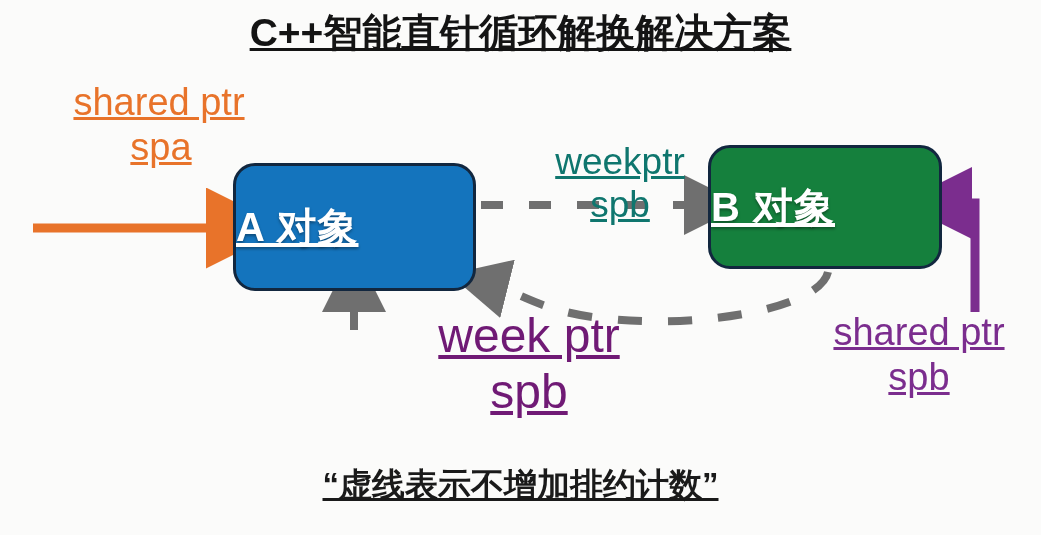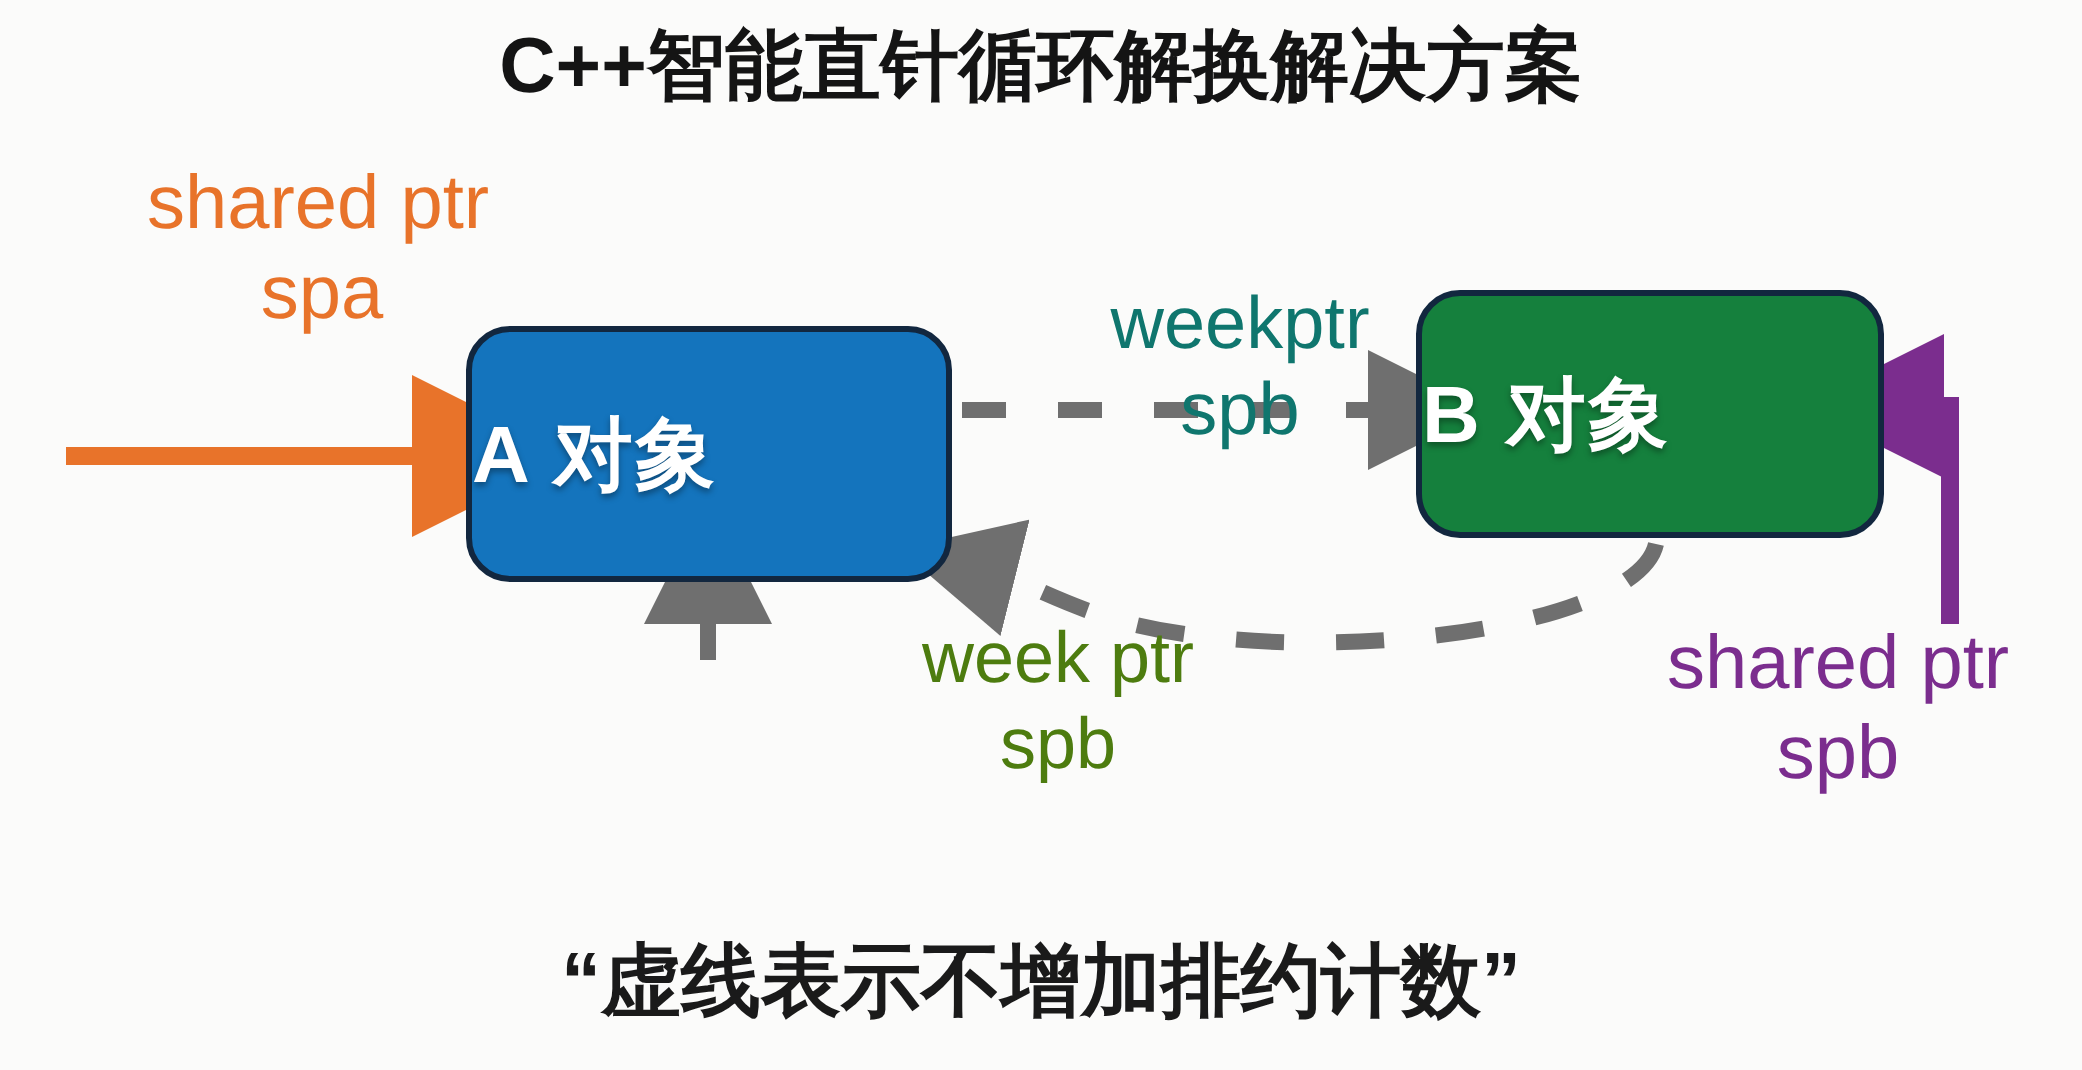--- a/index.html
+++ b/index.html
@@ -13,38 +13,38 @@
     font-family: "Liberation Sans", sans-serif;
     overflow: hidden;
     position: relative;
   }
   #stage {
     position: absolute;
     left: 0; top: 0;
     width: 1041px;
     height: 535px;
   }
-  .abs { position: absolute; }
+  .abs { position: absolute; text-decoration: underline; }
 
   
   #title {
     left: 0; top: 6px;
     width: 1041px;
     text-align: center;
     font-size: 39px;
     font-weight: bold;
     color: #141414;
     letter-spacing: 0px;
     white-space: nowrap;
   }
   #caption {
     left: 0; top: 463px;
     width: 1041px;
     text-align: center;
-    font-size: 40px;
+    font-size: 33px;
     font-weight: bold;
     color: #1a1a1a;
     white-space: nowrap;
   }
 
   
   .obj-box {
     border-radius: 22px;
     border: 3px solid #12273f;
     box-sizing: border-box;
@@ -89,22 +89,22 @@
     left: 470px; top: 142px;
     width: 228px;
     color: #0f766e;
     font-size: 37px;
   }
   #label-weekptr-top .lbl-line:nth-child(2) { margin-top: 3px; }
 
   #label-weekptr-bottom {
     left: 348px; top: 310px;
     width: 290px;
-    color: #4d7c0f;
-    font-size: 36px;
+    color: #701a75;
+    font-size: 48px;
   }
   #label-weekptr-bottom .lbl-line:nth-child(1) { text-align: center; }
   #label-weekptr-bottom .lbl-line:nth-child(2) { margin-top: 4px; }
 
   #label-shared-spb {
     left: 752px; top: 312px;
     width: 262px;
     color: #7b2d8e;
     font-size: 38px;
   }

